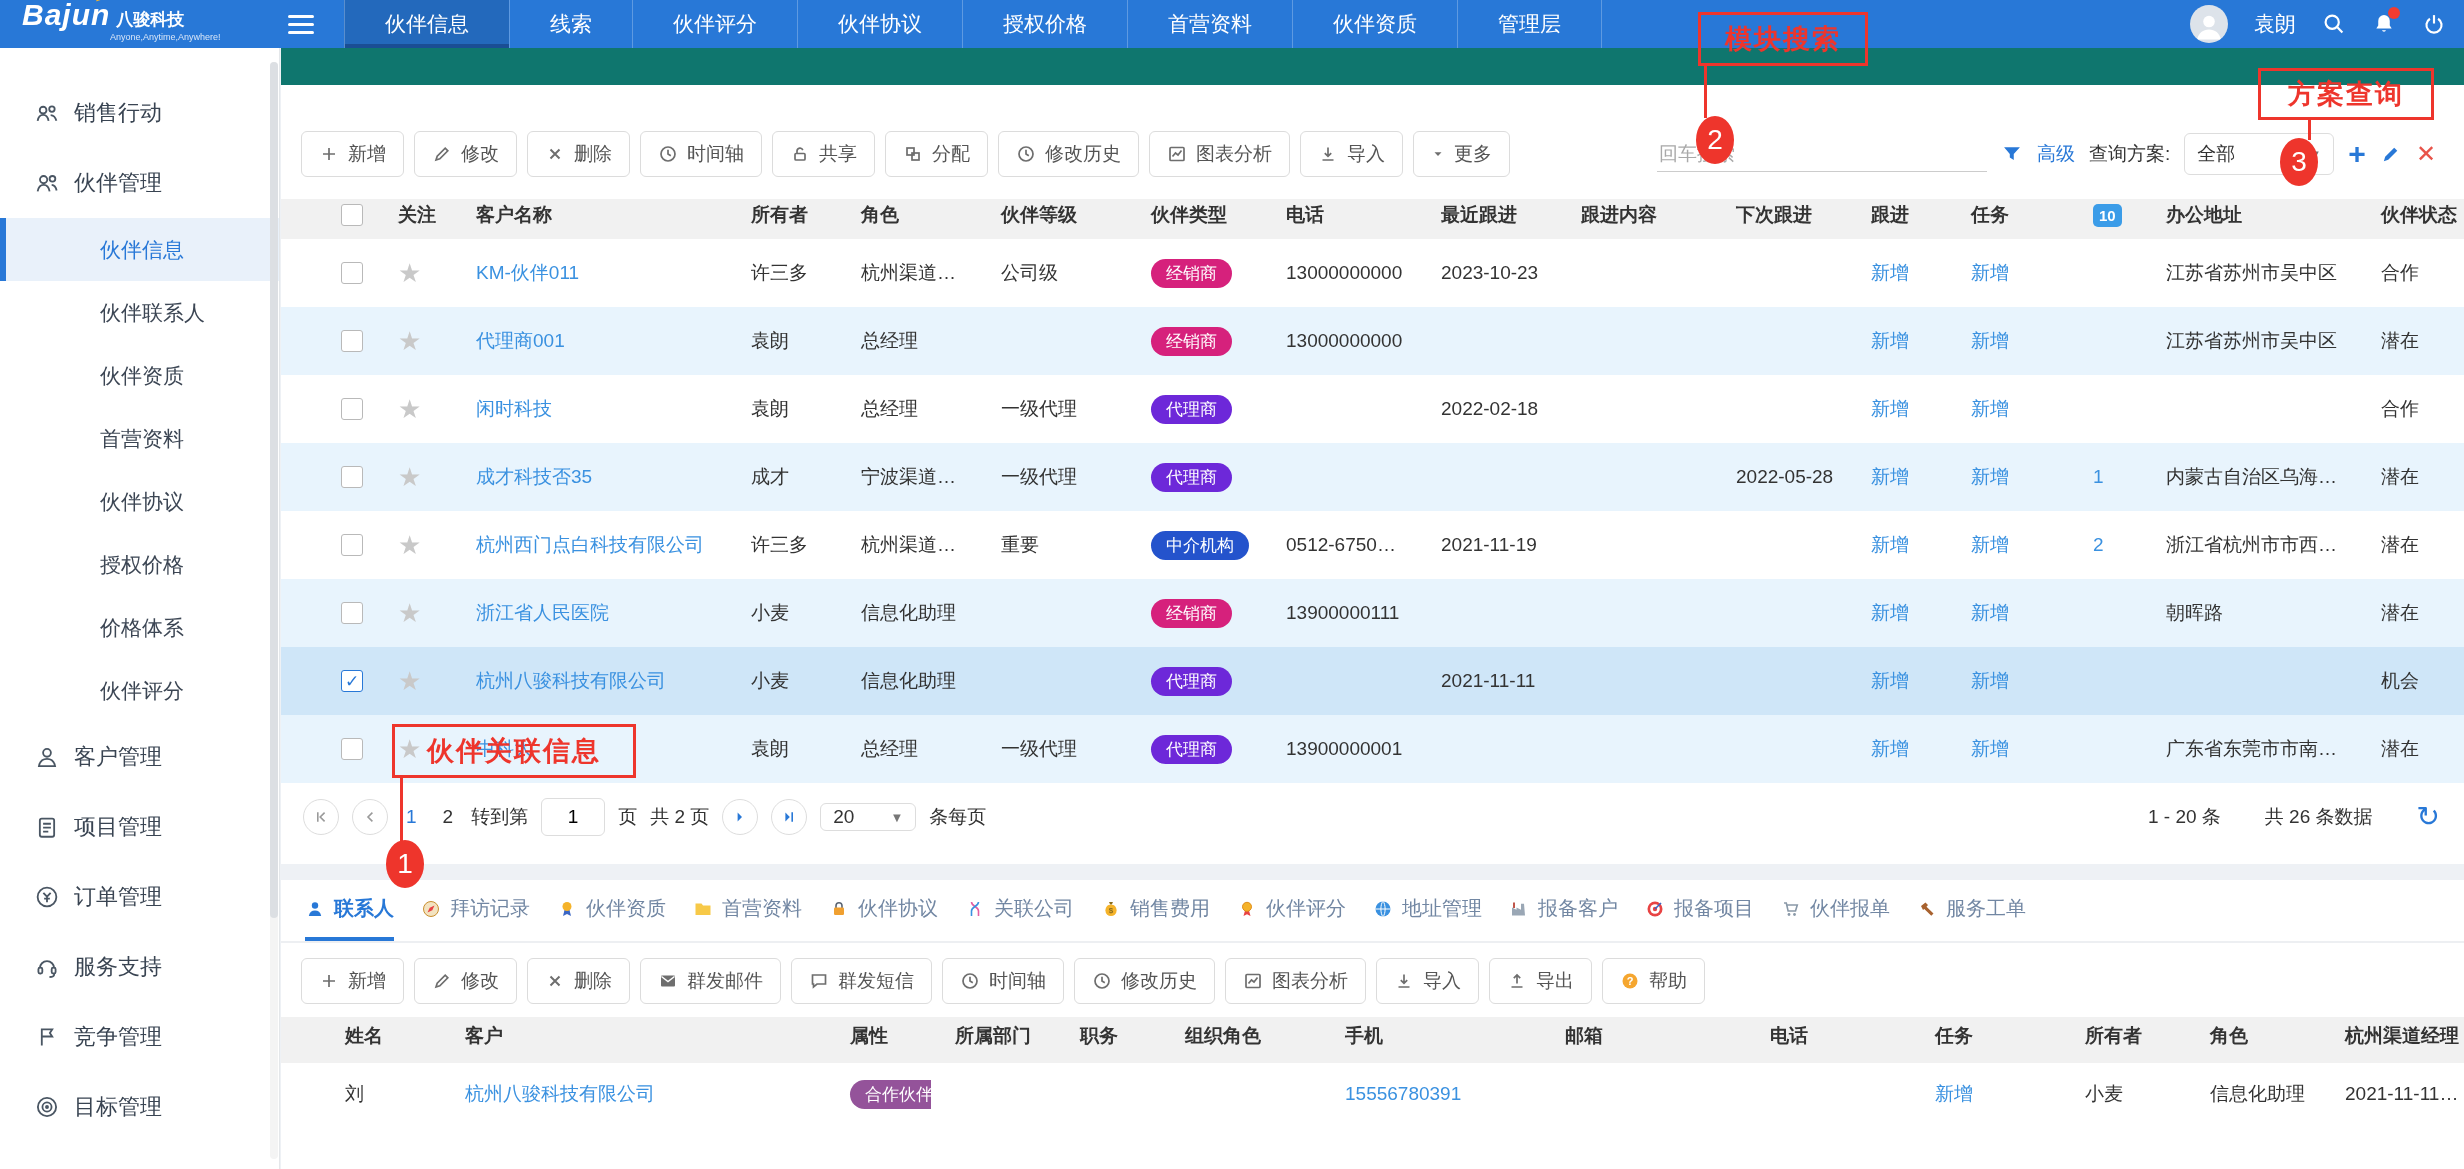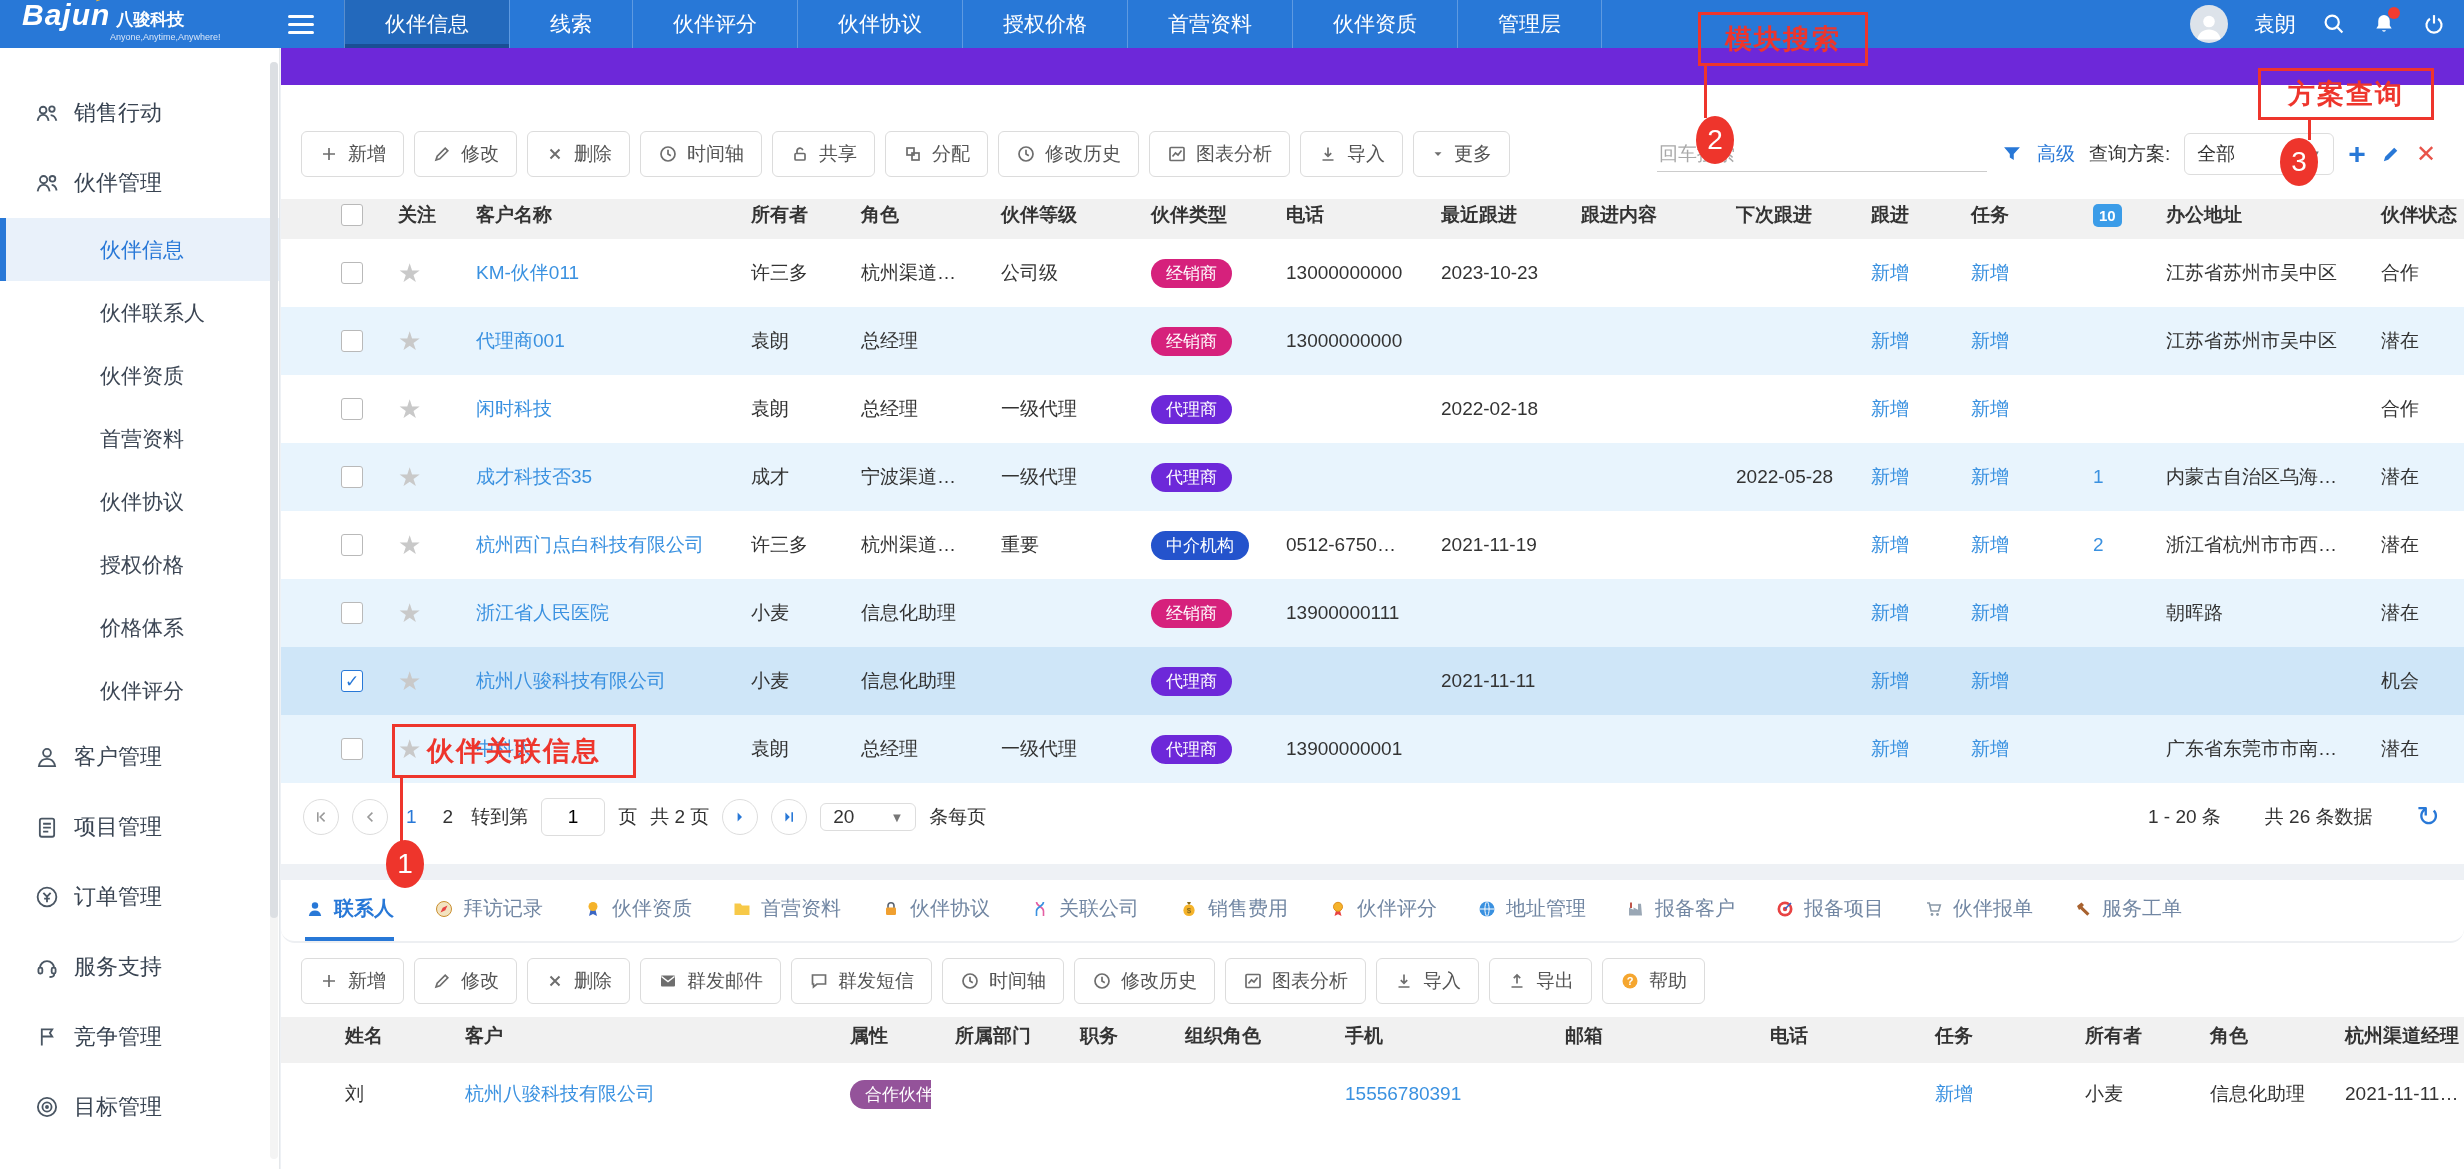--- a/index.html
+++ b/index.html
@@ -38,21 +38,21 @@
   .sidebar { position:absolute; left:0; top:48px; bottom:0; width:280px; background:#fff;
     border-right:1px solid #e4e7ea; padding-top:30px; z-index:10; }
   .side-group { height:70px; display:flex; align-items:center; gap:14px; padding-left:34px;
     font-size:22px; color:#394452; cursor:pointer; }
   .side-sub { height:63px; display:flex; align-items:center; padding-left:100px; font-size:21px; color:#3c4654; cursor:pointer; }
   .side-sub.active { background:#e9f1fa; color:var(--accent); border-left:6px solid var(--accent); padding-left:94px; }
   .side-scrollbar { position:absolute; right:1px; top:14px; bottom:10px; width:8px; background:#f4f4f4; border-radius:4px; }
   .side-scrollbar .thumb { position:absolute; top:0; width:8px; height:78%; background:#dcdfe3; border-radius:4px; }
 
   
-  .main { position:absolute; left:281px; top:48px; right:0; bottom:0; background:#6d28d9; }
+  .main { position:absolute; left:281px; top:48px; right:0; bottom:0; background:#0f766e; }
   .panel { position:absolute; left:0; top:37px; right:0; bottom:0; background:#fff; overflow:hidden; }
 
   .toolbar { display:flex; align-items:center; gap:10px; padding:46px 20px 22px 20px; }
   .toolbar.bottom { padding:15px 20px 13px 20px; }
   .tbtn { height:46px; border:1px solid #dcdcdc; border-radius:6px; background:#fff; display:inline-flex;
     align-items:center; gap:9px; padding:0 17px; font-size:19px; color:#555; cursor:pointer; white-space:nowrap; }
   .search-cluster { margin-left:auto; display:flex; align-items:center; gap:14px; padding-right:8px; }
   .search-input { width:330px; border:none; border-bottom:1px solid #ccc; font-size:19px; padding:6px 2px; color:#333; outline:none; background:transparent; }
   .search-input::placeholder { color:#a9a9a9; }
   .adv-link { color:var(--accent); cursor:pointer; }
@@ -85,21 +85,21 @@
   .pg-num { padding:0 5px; cursor:pointer; }
   .pg-num.current { color:var(--accent); }
   .goto-input { width:64px; height:38px; border:1px solid #ddd; border-radius:6px; text-align:center; font-size:19px; outline:none; }
   .size-select { width:96px; height:28px;justify-content:space-between; }
   .caret { font-size:13px; color:#777; }
   .pg-right { margin-left:auto; display:flex; align-items:center; gap:44px; padding-right:4px; }
   .refresh { color:var(--accent); font-size:28px; cursor:pointer; line-height:1; }
 
   .section-divider { height:16px; background:#eef1f5; margin-top:23px; }
 
-  .detail-tabs { display:flex; align-items:stretch; gap:40px; padding:0 24px; height:63px; border-bottom:2px solid #edeff2;border-radius:14px; }
+  .detail-tabs { display:flex; align-items:stretch; gap:27px; padding:0 24px; height:63px; border-bottom:2px solid #edeff2; }
   .dtab { display:flex; align-items:center; gap:9px; font-size:20px; color:#7287a3; cursor:pointer; border-bottom:4px solid transparent; }
   .dtab.active { color:var(--accent); border-bottom-color:var(--accent); font-weight:bold; }
 
   table.grid.contacts th { height:46px; }
   table.grid.contacts td { height:62px; }
   table.grid.contacts .c-first { padding-left:64px; }
   table.grid.contacts th, table.grid.contacts td { padding-left:24px; }
   table.grid.contacts th.c-first, table.grid.contacts td.c-first { padding-left:64px; }
 
   

